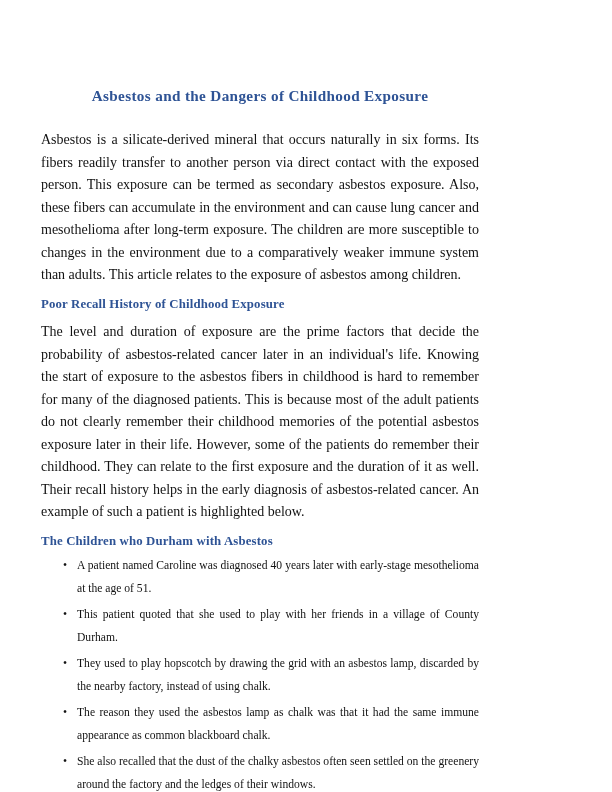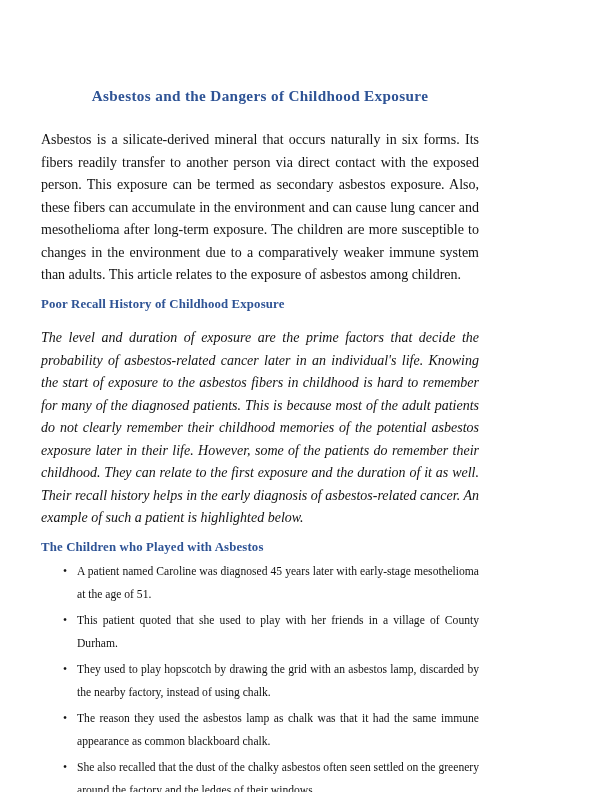--- a/index.html
+++ b/index.html
@@ -39,22 +39,21 @@
   .body-para {
     margin: 24px 0 0 0;
     text-align: justify;
     text-justify: inter-word;
     font-size: 14px;
     line-height: 22.5px;
     color: #121212;
   }
 
   .body-para.tight {
-    margin-top: 15px;
-    font-style: italic;
+    margin-top: 9px;
   }
 
   .section-heading {
     margin: 9px 0 0 0;
     font-size: 12.8px;
     font-weight: bold;
     color: #2e5395;
     line-height: 1.3;
     letter-spacing: 0.15px;
   }
@@ -104,27 +103,27 @@
 <div class="page">
 
   <h1 class="doc-title">Asbestos and the Dangers of Childhood Exposure</h1>
 
   <p class="body-para">Asbestos is a silicate-derived mineral that occurs naturally in six forms. Its fibers readily transfer to another person via direct contact with the exposed person. This exposure can be termed as secondary asbestos exposure. Also, these fibers can accumulate in the environment and can cause lung cancer and mesothelioma after long-term exposure. The children are more susceptible to changes in the environment due to a comparatively weaker immune system than adults. This article relates to the exposure of asbestos among children.</p>
 
   <h2 class="section-heading">Poor Recall History of Childhood Exposure</h2>
 
   <p class="body-para tight">The level and duration of exposure are the prime factors that decide the probability of asbestos-related cancer later in an individual's life. Knowing the start of exposure to the asbestos fibers in childhood is hard to remember for many of the diagnosed patients. This is because most of the adult patients do not clearly remember their childhood memories of the potential asbestos exposure later in their life. However, some of the patients do remember their childhood. They can relate to the first exposure and the duration of it as well. Their recall history helps in the early diagnosis of asbestos-related cancer. An example of such a patient is highlighted below.</p>
 
-  <h2 class="section-heading">The Children who Played with Asbestos</h2>
+  <h2 class="section-heading">The Children who Durham with Asbestos</h2>
 
 
   <ul class="bullet-list">
     <li>
       <span class="bullet-marker">•</span>
-      <span class="bullet-text">A patient named Caroline was diagnosed 45 years later with early-stage mesothelioma at the age of 51.</span>
+      <span class="bullet-text">A patient named Caroline was diagnosed 40 years later with early-stage mesothelioma at the age of 51.</span>
     </li>
     <li>
       <span class="bullet-marker">•</span>
       <span class="bullet-text">This patient quoted that she used to play with her friends in a village of County Durham.</span>
     </li>
     <li>
       <span class="bullet-marker">•</span>
       <span class="bullet-text">They used to play hopscotch by drawing the grid with an asbestos lamp, discarded by the nearby factory, instead of using chalk.</span>
     </li>
     <li>

